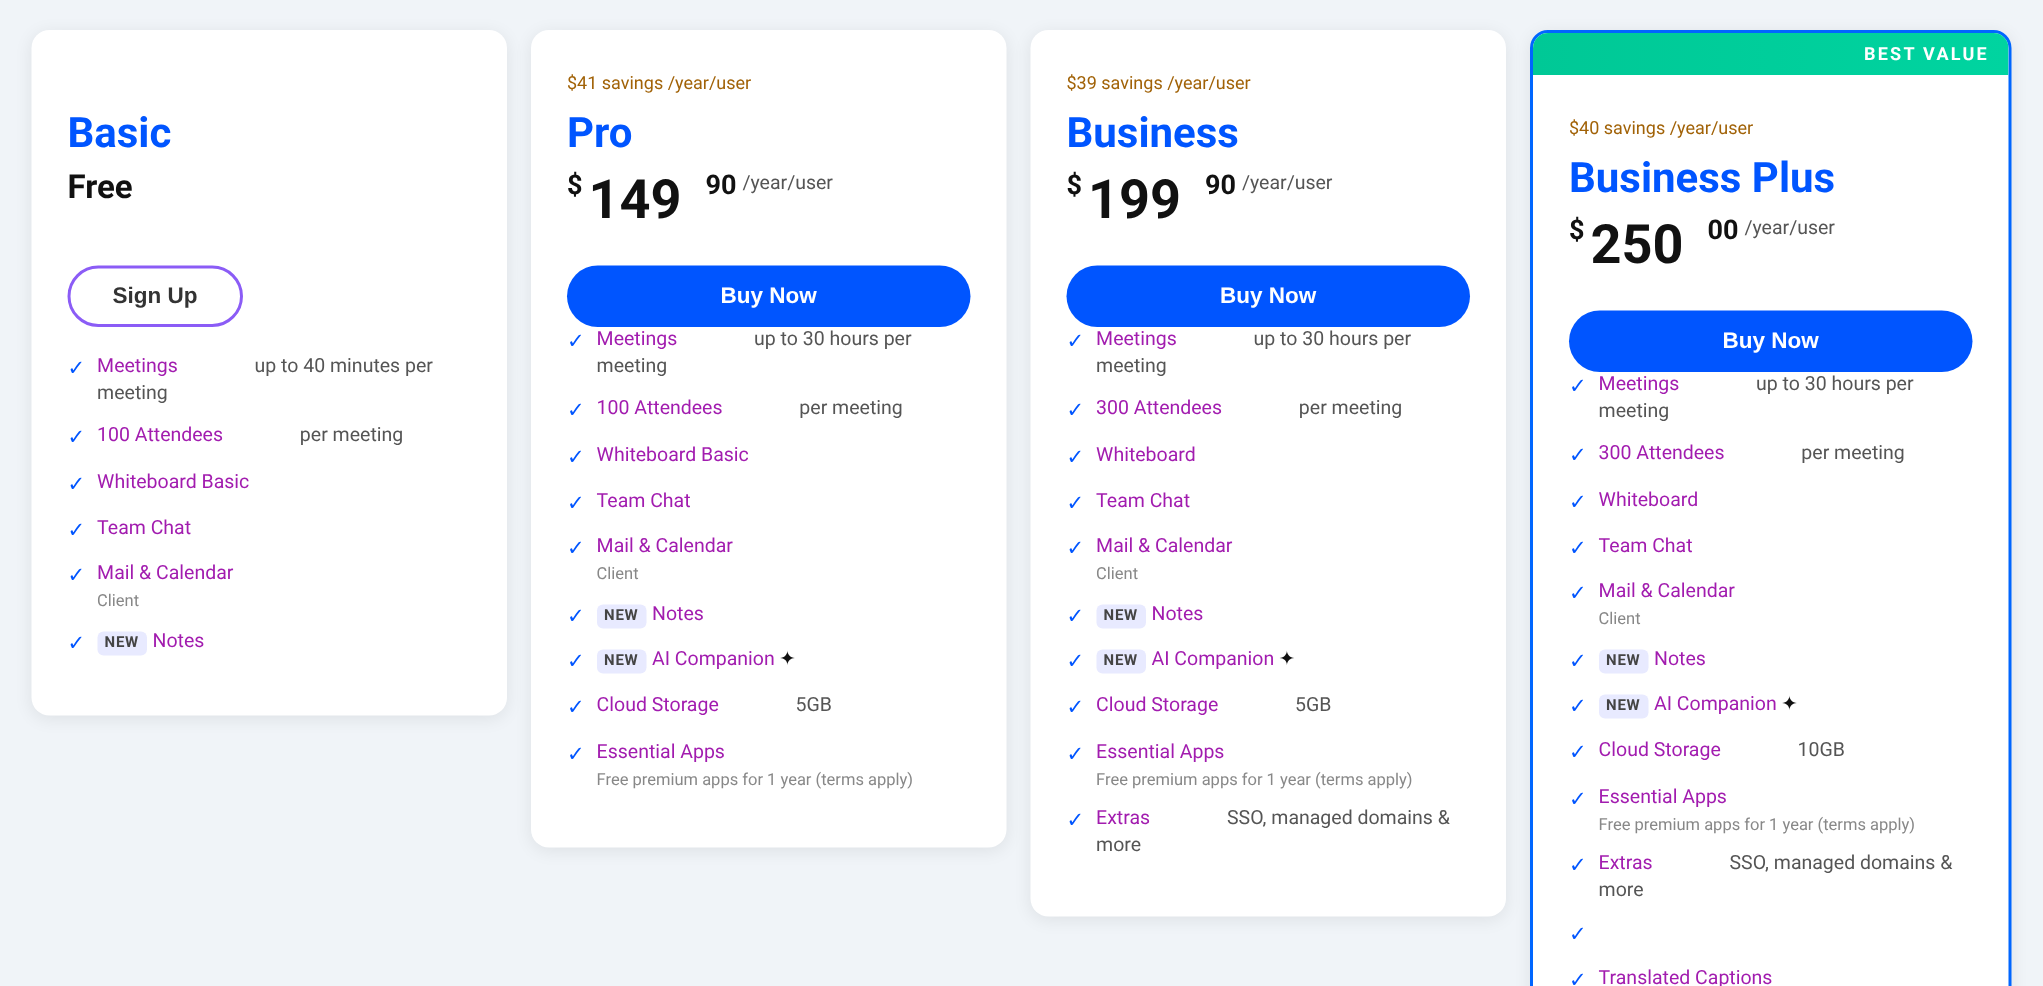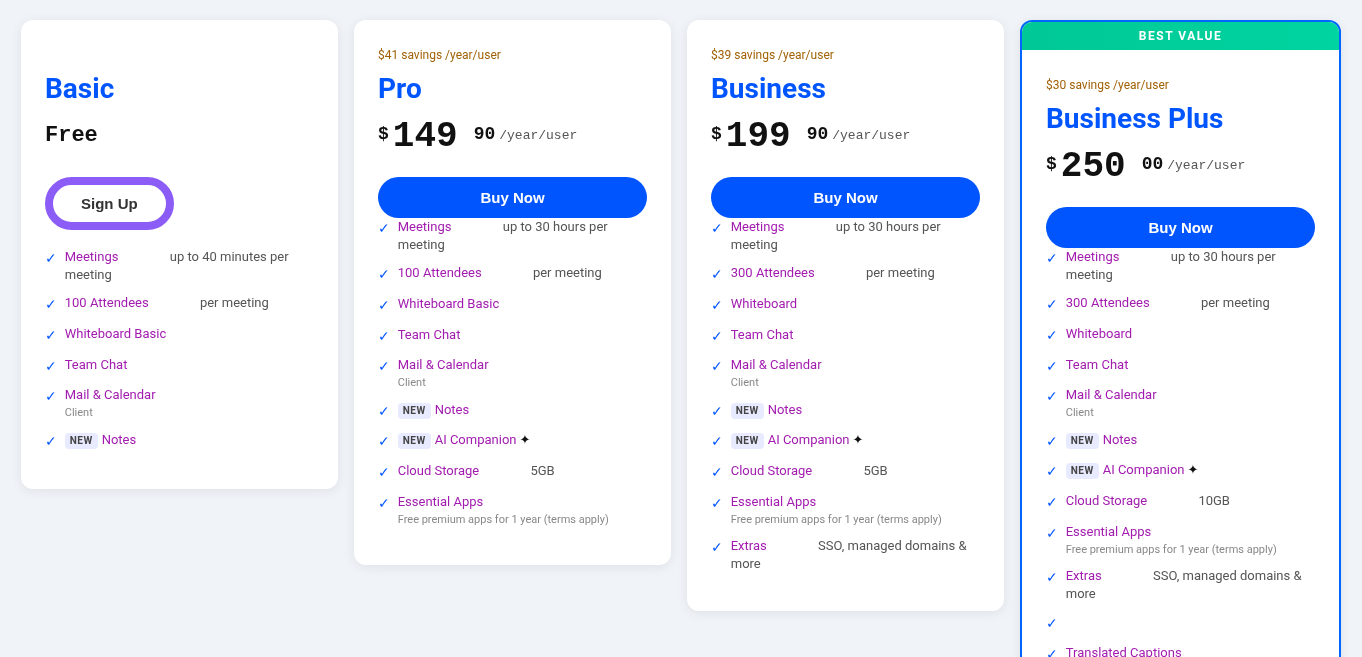--- a/index.html
+++ b/index.html
@@ -32,21 +32,21 @@
     .plan-card.best-value {
       border: 2px solid #0066ff;
     }
     .best-value-banner {
       position: absolute;
       top: 0;
       left: 0;
       right: 0;
       background: linear-gradient(90deg, #00c896, #00d4a0);
       color: #fff;
-      text-align: center;
+      text-align: right;
       font-size: 12px;
       font-weight: 700;
       letter-spacing: 1.5px;
       padding: 7px 13px;
       text-transform: uppercase;
     }
     .plan-card.best-value .plan-top {
       margin-top: 28px;
     }
     .savings-label {
@@ -56,25 +56,24 @@
       min-height: 18px;
     }
     .plan-name {
       font-size: 28px;
       font-weight: 700;
       color: #0055ff;
       margin-bottom: 10px;
     }
     .plan-price {
       display: flex;
-      align-items: center;
+      align-items: flex-start;
       gap: 4px;
       margin-bottom: 18px;
       min-height: 44px;
-      font-family: Liberation Mono, monospace;
     }
     .price-free {
       font-size: 22px;
       font-weight: 700;
       color: #111;
       line-height: 1;
       padding-bottom: 2px;
     }
     .price-dollar {
       font-size: 18px;
@@ -97,21 +96,21 @@
       padding-bottom: 6px;
       margin-left: 12px;
     }
     .price-period {
       font-size: 13px;
       color: #555;
       padding-bottom: 4px;
     }
     .btn-signup {
       display: inline-block;
-      border: 8px solid #8b5cf6;
+      border: 2px solid #8b5cf6;
       background: #fff;
       color: #333;
       font-size: 15px;
       font-weight: 600;
       border-radius: 30px;
       padding: 10px 28px;
       cursor: pointer;
       margin-bottom: 18px;
     }
     .btn-buy {
@@ -318,21 +317,21 @@
         </li>
         <li class="feature-item">
       <span class="check-icon">✓</span>
       <span class="feature-content"><span class="feature-bold">Extras</span> <span class="feature-light">SSO, managed domains &amp; more</span></span>
         </li>
       </ul>
     </div>
     <div class="plan-card best-value">
       <div class="best-value-banner">BEST VALUE</div>
       <div class="plan-top">
-        <div class="savings-label">$30 savings /year/user</div>
+        <div class="savings-label">$40 savings /year/user</div>
         <div class="plan-name">Business Plus</div>
         <div class="plan-price">
       <span class="price-dollar">$</span>
       <span class="price-main">250</span>
       <span class="price-sup">00</span>
       <span class="price-period">/year/user</span>
     </div>
         <button class="btn-buy">Buy Now</button>
       </div>
       <ul class="features-list">

